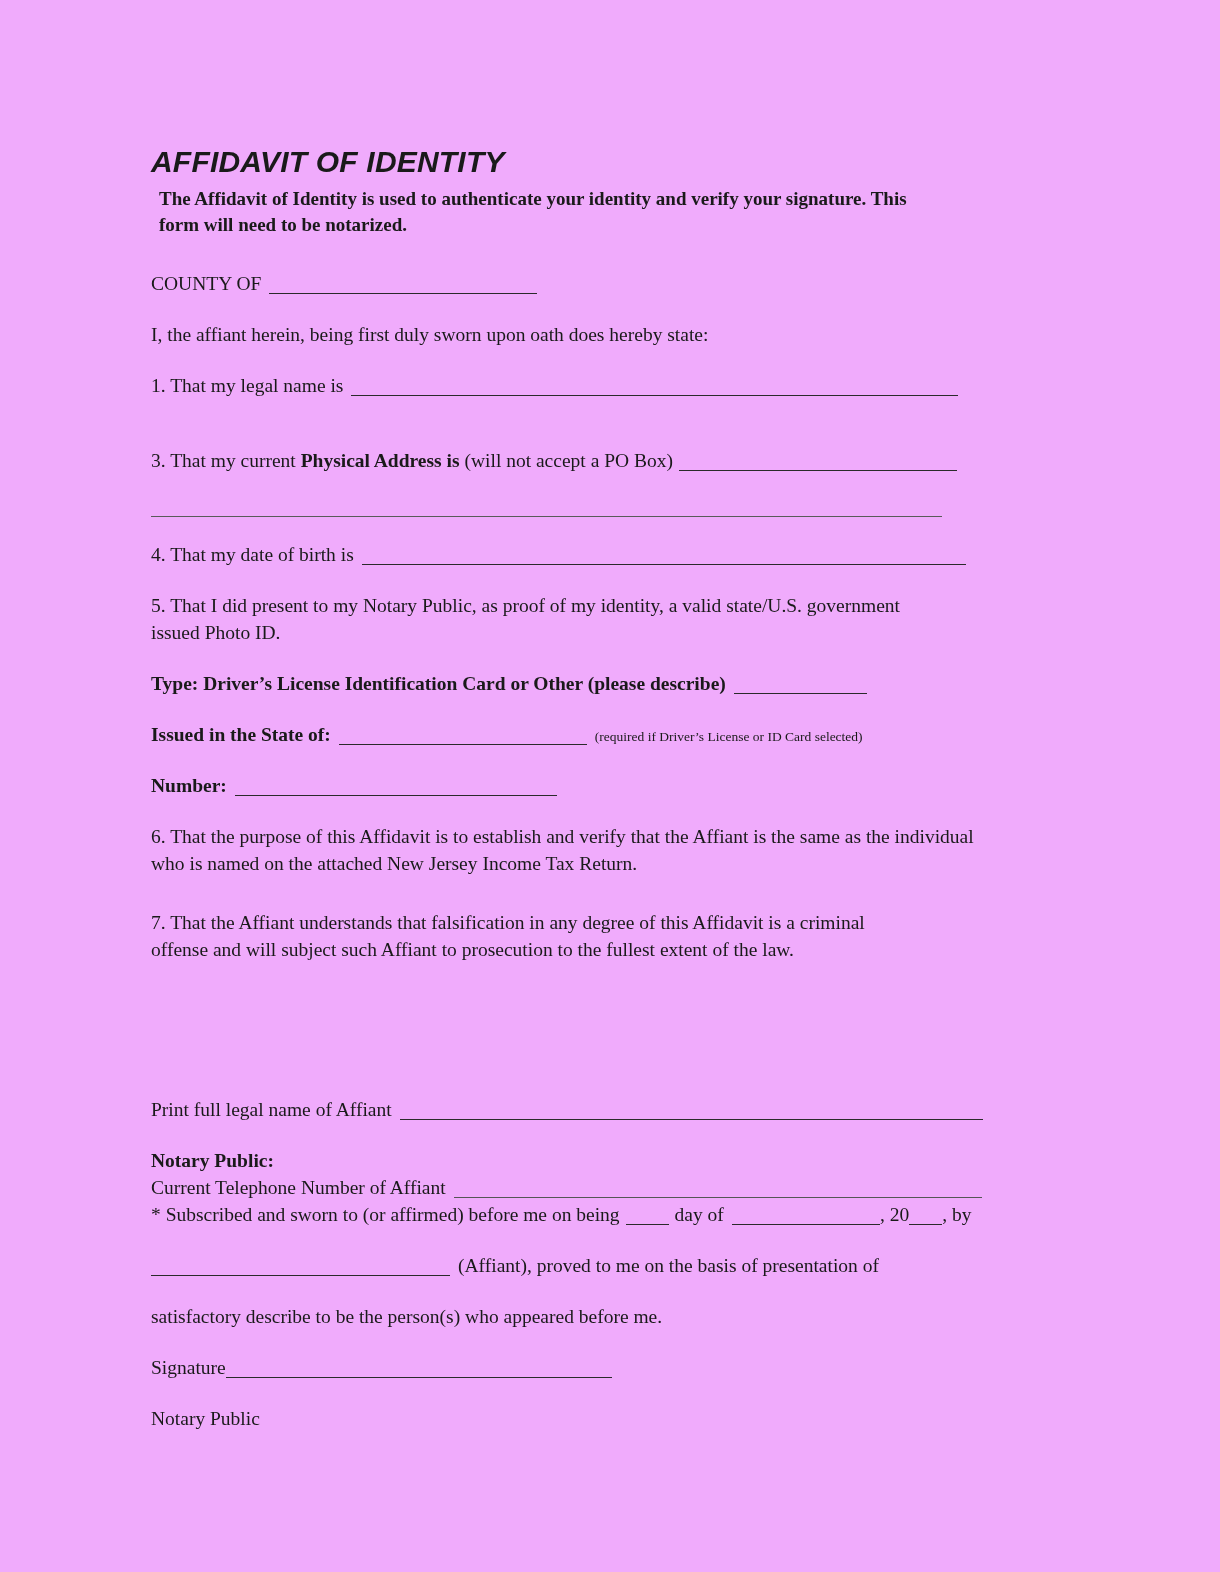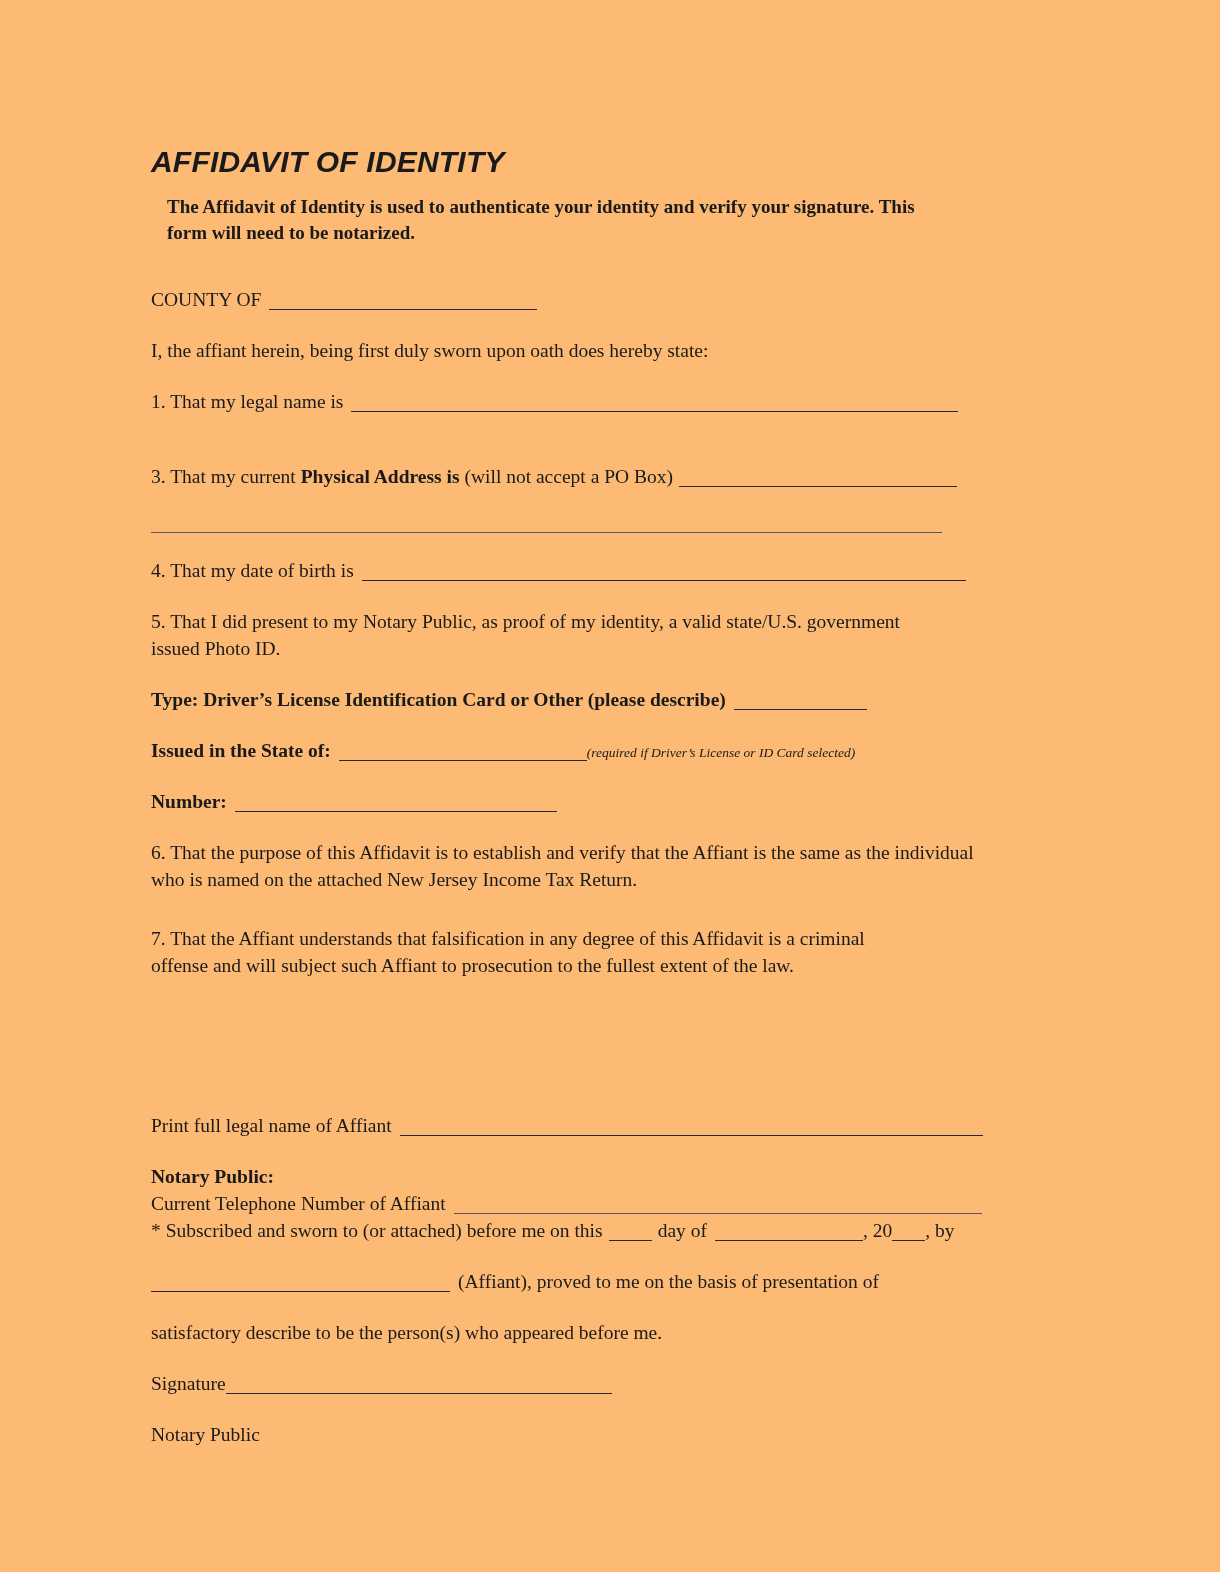--- a/index.html
+++ b/index.html
@@ -9,21 +9,21 @@
     background: #ffffff;
   }
   body {
     font-family: "Liberation Serif", "DejaVu Serif", serif;
     color: #1a1a1a;
   }
   #page {
     position: relative;
     width: 1220px;
     height: 1572px;
-    background: #fdba74;
+    background: #f0abfc;
     overflow: hidden;
   }
   .doc {
     position: absolute;
     left: 151px;
     top: 146px;
     width: 840px;
   }
 
   
@@ -44,21 +44,21 @@
     line-height: 27px;
     margin: 0;
     white-space: nowrap;
   }
   .p.wrap { white-space: normal; }
   .bold { font-weight: bold; }
   .intro {
     font-size: 19px;
     font-weight: bold;
     line-height: 26px;
-    margin: 16px;
+    margin: 8px;
     width: 790px;
   }
   .small {
     font-size: 13.5px;
     line-height: 18px;
   }
 
   
   .gap-xs { height: 11px; }
   .gap-s  { height: 18px; }
@@ -143,21 +143,21 @@
 
     <div class="gap-m"></div>
 
     <div class="p bold">
       <span>Type: Driver’s License Identification Card or Other (please describe)</span><span class="rule" style="width:133px; margin-left:8px;"></span>
     </div>
 
     <div class="gap-m"></div>
 
     <div class="p">
-      <span class="bold">Issued in the State of:</span><span class="rule" style="width:248px; margin-left:8px;"></span><span class="small" style="margin-left:0;font-style:italic;">(required if Driver’s License or ID Card selected)</span>
+      <span class="bold">Issued in the State of:</span><span class="rule" style="width:248px; margin-left:8px;"></span><span class="small" style="margin-left:8px;">(required if Driver’s License or ID Card selected)</span>
     </div>
 
     <div class="gap-m"></div>
 
     <div class="p">
       <span class="bold">Number:</span><span class="rule" style="width:322px; margin-left:8px;"></span>
     </div>
 
     <div class="gap-m"></div>
 
@@ -186,21 +186,21 @@
 
     <div class="gap-m"></div>
 
     <div class="p bold">Notary Public:</div>
 
     <div class="p">
       <span>Current Telephone Number of Affiant</span><span class="rule-thin" style="width:528px; margin-left:8px;"></span>
     </div>
 
     <div class="p">
-      <span>* Subscribed and sworn to (or attached) before me on this</span><span class="rule" style="width:43px; margin-left:6px; margin-right:6px;"></span><span>day of</span><span class="rule" style="width:148px; margin-left:8px;"></span><span>, 20</span><span class="rule" style="width:33px;"></span><span>, by</span>
+      <span>* Subscribed and sworn to (or affirmed) before me on being</span><span class="rule" style="width:43px; margin-left:6px; margin-right:6px;"></span><span>day of</span><span class="rule" style="width:148px; margin-left:8px;"></span><span>, 20</span><span class="rule" style="width:33px;"></span><span>, by</span>
     </div>
 
     <div class="gap-m"></div>
 
     <div class="p">
       <span class="rule" style="width:299px;"></span><span style="margin-left:8px;">(Affiant), proved to me on the basis of presentation of</span>
     </div>
 
     <div class="gap-m"></div>
 

